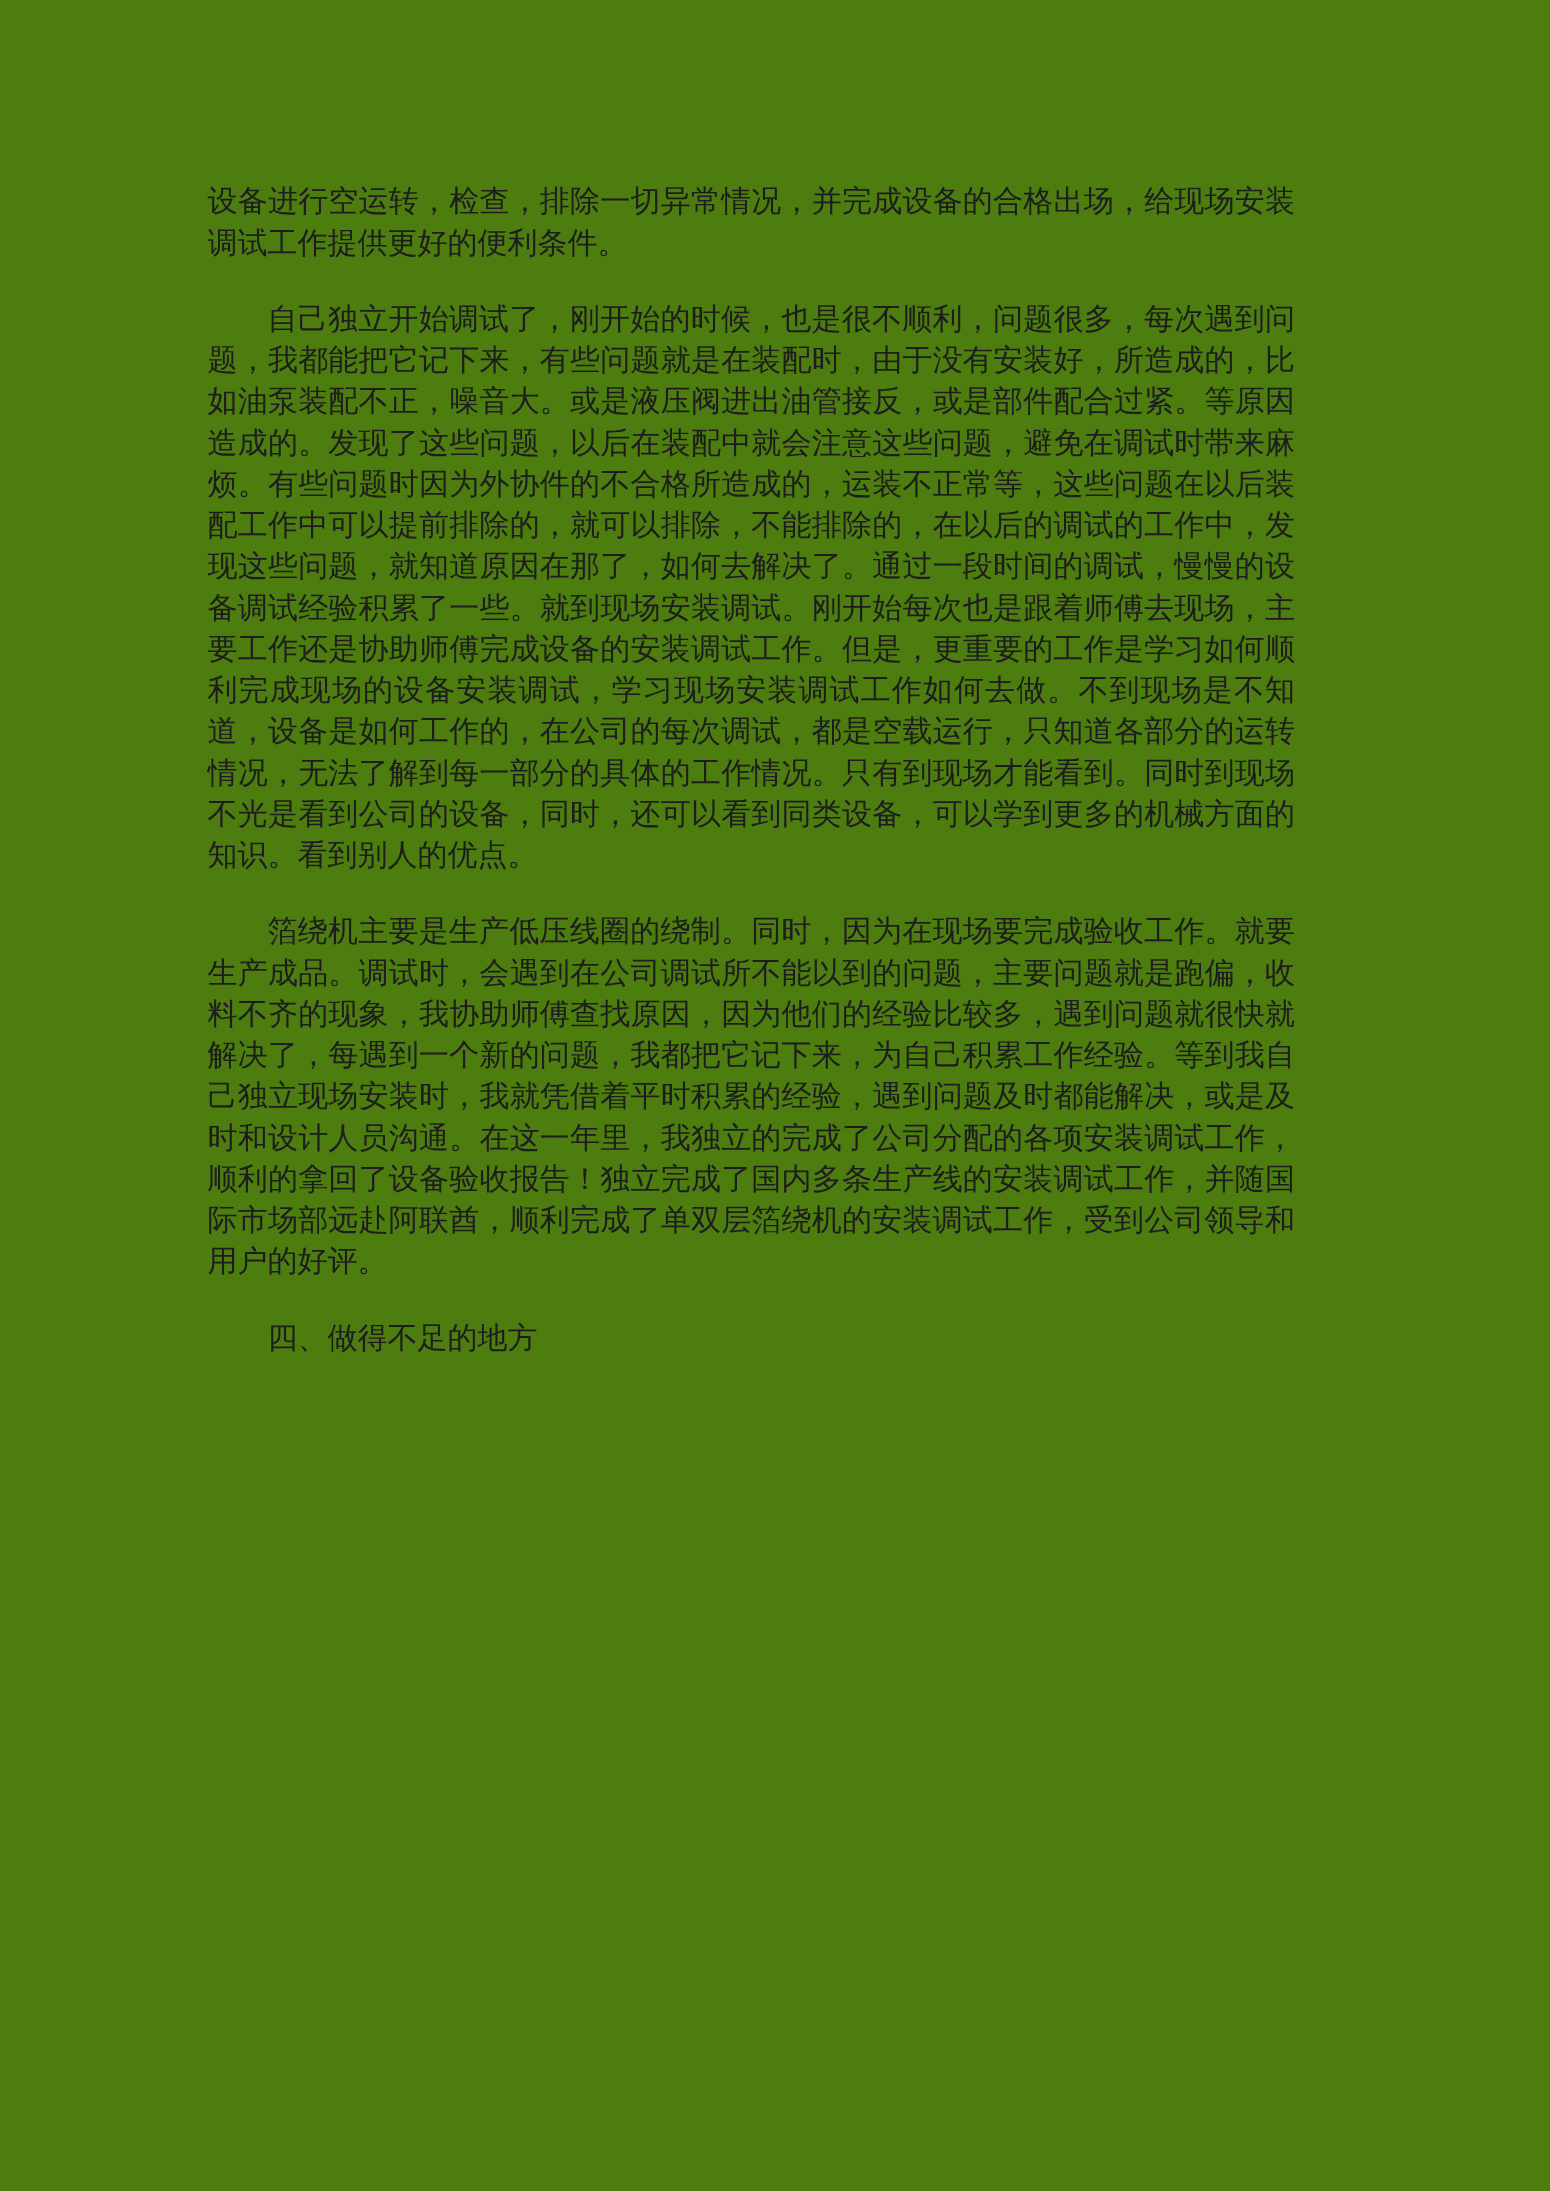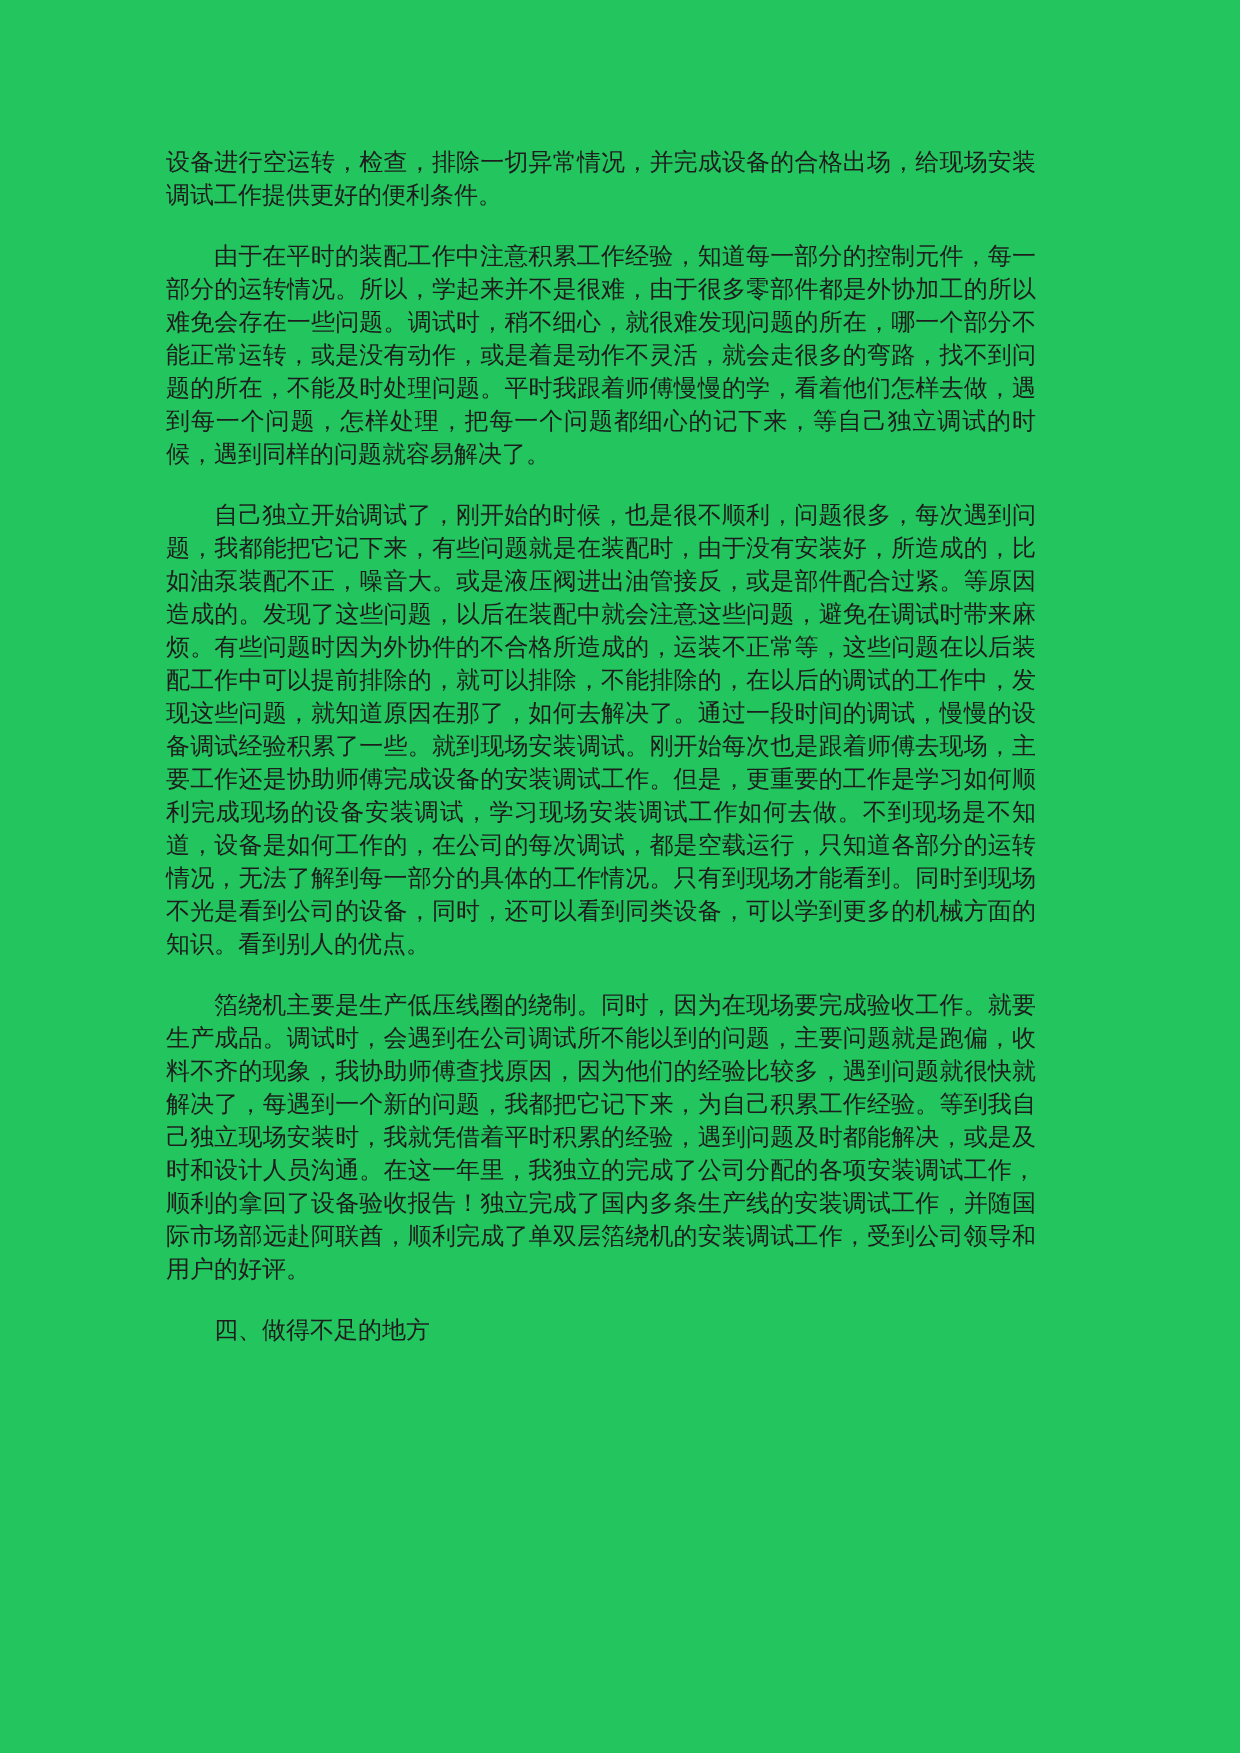--- a/index.html
+++ b/index.html
@@ -5,21 +5,21 @@
   html, body {
     margin: 0;
     padding: 0;
     background: #ffffff;
   }
   .page {
     position: relative;
     width: 1240px;
     height: 1753px;
     box-sizing: border-box;
-    background: #22c55e;
+    background: #4d7c0f;
     padding: 146px 204px 0 166px;
     overflow: hidden;
   }
   .doc-body {
     font-family: "Liberation Serif", "DejaVu Serif", serif;
     font-size: 24px;
     line-height: 33px;
     color: #1d1d1d;
     text-align: justify;
     text-justify: inter-ideograph;
@@ -34,18 +34,17 @@
   .doc-body p.section-heading {
     margin: 4px 0 28px 0;
   }
 </style>
 </head>
 <body>
 
 <div class="page">
   <div class="doc-body">
     <p>设备进行空运转，检查，排除一切异常情况，并完成设备的合格出场，给现场安装调试工作提供更好的便利条件。</p>
-    <p class="indent">由于在平时的装配工作中注意积累工作经验，知道每一部分的控制元件，每一部分的运转情况。所以，学起来并不是很难，由于很多零部件都是外协加工的所以难免会存在一些问题。调试时，稍不细心，就很难发现问题的所在，哪一个部分不能正常运转，或是没有动作，或是着是动作不灵活，就会走很多的弯路，找不到问题的所在，不能及时处理问题。平时我跟着师傅慢慢的学，看着他们怎样去做，遇到每一个问题，怎样处理，把每一个问题都细心的记下来，等自己独立调试的时候，遇到同样的问题就容易解决了。</p>
     <p class="indent">自己独立开始调试了，刚开始的时候，也是很不顺利，问题很多，每次遇到问题，我都能把它记下来，有些问题就是在装配时，由于没有安装好，所造成的，比如油泵装配不正，噪音大。或是液压阀进出油管接反，或是部件配合过紧。等原因造成的。发现了这些问题，以后在装配中就会注意这些问题，避免在调试时带来麻烦。有些问题时因为外协件的不合格所造成的，运装不正常等，这些问题在以后装配工作中可以提前排除的，就可以排除，不能排除的，在以后的调试的工作中，发现这些问题，就知道原因在那了，如何去解决了。通过一段时间的调试，慢慢的设备调试经验积累了一些。就到现场安装调试。刚开始每次也是跟着师傅去现场，主要工作还是协助师傅完成设备的安装调试工作。但是，更重要的工作是学习如何顺利完成现场的设备安装调试，学习现场安装调试工作如何去做。不到现场是不知道，设备是如何工作的，在公司的每次调试，都是空载运行，只知道各部分的运转情况，无法了解到每一部分的具体的工作情况。只有到现场才能看到。同时到现场不光是看到公司的设备，同时，还可以看到同类设备，可以学到更多的机械方面的知识。看到别人的优点。</p>
     <p class="indent">箔绕机主要是生产低压线圈的绕制。同时，因为在现场要完成验收工作。就要生产成品。调试时，会遇到在公司调试所不能以到的问题，主要问题就是跑偏，收料不齐的现象，我协助师傅查找原因，因为他们的经验比较多，遇到问题就很快就解决了，每遇到一个新的问题，我都把它记下来，为自己积累工作经验。等到我自己独立现场安装时，我就凭借着平时积累的经验，遇到问题及时都能解决，或是及时和设计人员沟通。在这一年里，我独立的完成了公司分配的各项安装调试工作，顺利的拿回了设备验收报告！独立完成了国内多条生产线的安装调试工作，并随国际市场部远赴阿联酋，顺利完成了单双层箔绕机的安装调试工作，受到公司领导和用户的好评。</p>
     <p class="indent section-heading">四、做得不足的地方</p>
   </div>
 </div>
 
 </body></html>

